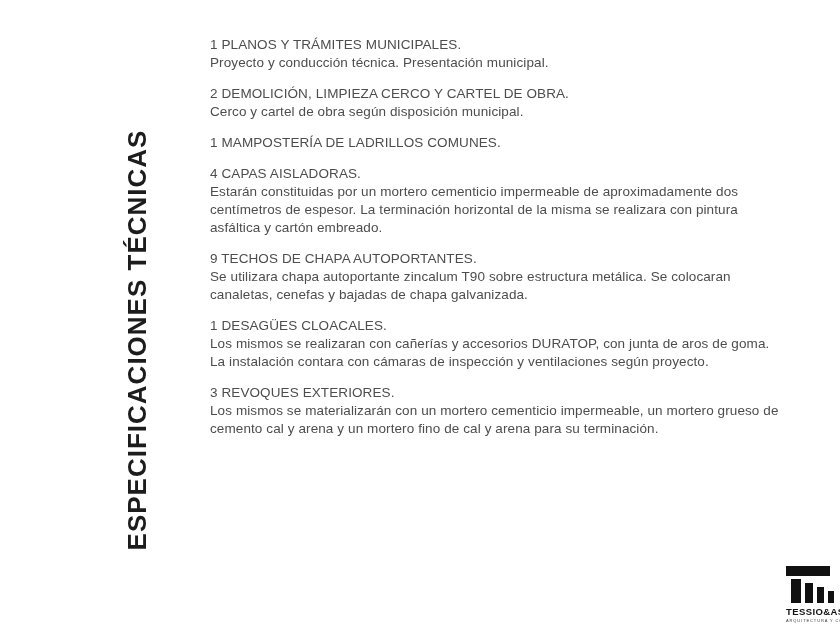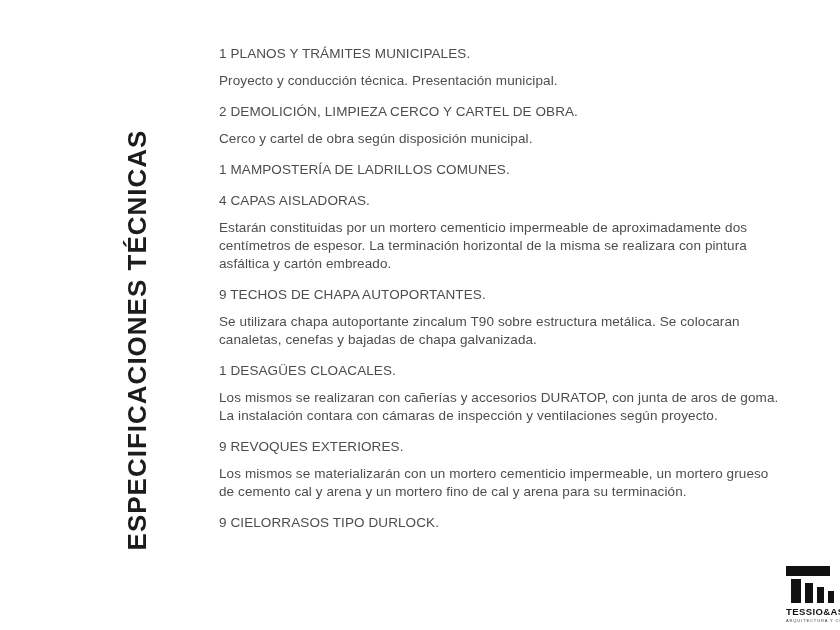--- a/index.html
+++ b/index.html
@@ -32,21 +32,21 @@
     position: absolute;
     left: 210px;
     top: 36px;
     width: 578px;
   }
   .spec-section {
     margin: 0 0 13px 0;
   }
   .spec-heading,
   .spec-body {
-    margin: 9px;
+    margin: 0;
     font-size: 13.5px;
     line-height: 18px;
     font-weight: 400;
     letter-spacing: 0.1px;
     color: #4d4d4d;
   }
   .spec-body:empty {
     display: none;
   }
   .logo {
@@ -114,28 +114,24 @@
       <p class="spec-heading">9 TECHOS DE CHAPA AUTOPORTANTES.</p>
       <p class="spec-body">Se utilizara chapa autoportante zincalum T90 sobre estructura metálica. Se colocaran canaletas, cenefas y bajadas de chapa galvanizada.</p>
     </section>
 
     <section class="spec-section">
       <p class="spec-heading">1 DESAGÜES CLOACALES.</p>
       <p class="spec-body">Los mismos se realizaran con cañerías y accesorios DURATOP, con junta de aros de goma. La instalación contara con cámaras de inspección y ventilaciones según proyecto.</p>
     </section>
 
     <section class="spec-section">
-      <p class="spec-heading">9 REVOQUES EXTERIORES.</p>
+      <p class="spec-heading">3 REVOQUES EXTERIORES.</p>
       <p class="spec-body">Los mismos se materializarán con un mortero cementicio impermeable, un mortero grueso de cemento cal y arena y un mortero fino de cal y arena para su terminación.</p>
     </section>
 
-    <section class="spec-section">
-      <p class="spec-heading">9 CIELORRASOS TIPO DURLOCK.</p>
-
-    </section>
 
   </main>
 
   <div class="logo">
     <svg class="logo-icon" width="54" height="39" viewBox="0 0 54 39" xmlns="http://www.w3.org/2000/svg">
       <rect x="0" y="0" width="44" height="10"></rect>
       <rect x="5" y="13" width="10" height="24"></rect>
       <rect x="19" y="17" width="8" height="20"></rect>
       <rect x="31" y="21" width="7" height="16"></rect>
       <rect x="42" y="25" width="6" height="12"></rect>

